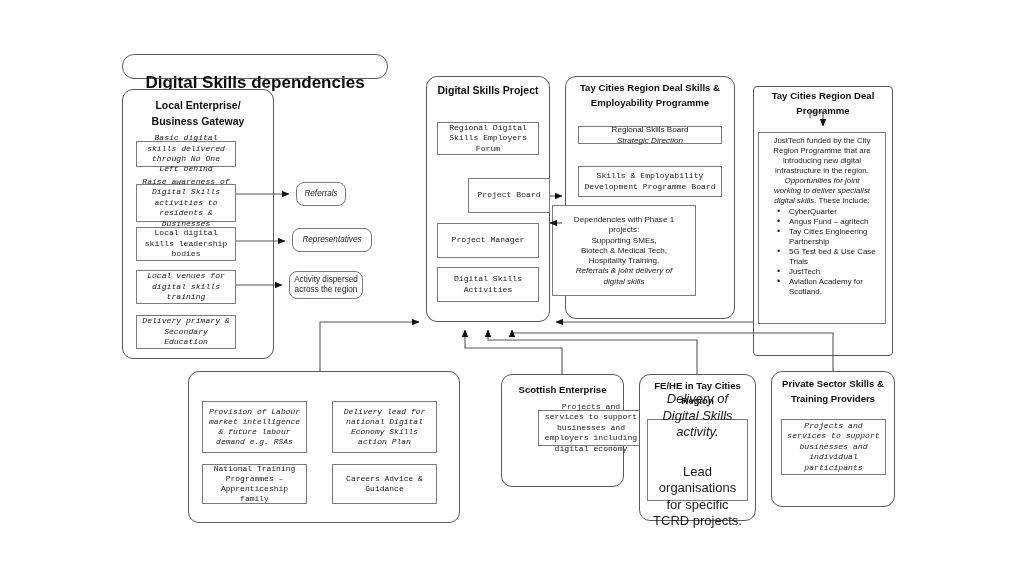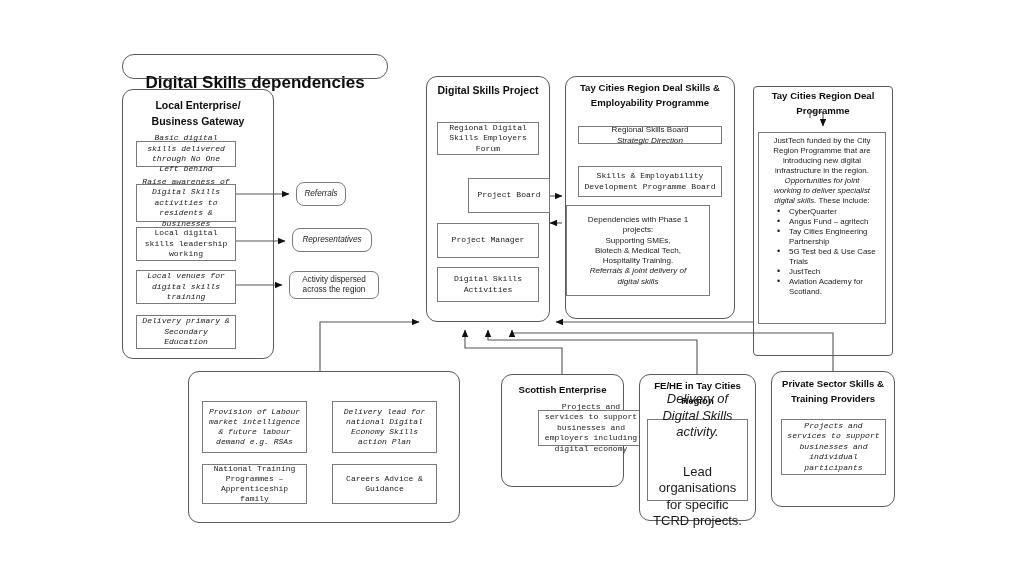--- a/index.html
+++ b/index.html
@@ -111,27 +111,27 @@
     <div class="grouptitle" style="top:4px;font-size:17px;margin-top:13px;">Digital Skills dependencies</div>
   </div>
 
   <div class="group" style="left:122px;top:89px;width:152px;height:270px;">
   </div>
   <div class="grouptitle" style="left:122px;top:98px;width:152px;font-size:10.5px;">Local Enterprise/</div>
   <div class="grouptitle" style="left:122px;top:114px;width:152px;font-size:10.5px;">Business Gateway</div>
 
   <div class="cell it" style="left:136px;top:141px;width:100px;height:26px;font-size:8.1px;">Basic digital skills delivered through No One Left behind</div>
   <div class="cell it" style="left:136px;top:184px;width:100px;height:38px;font-size:8.1px;">Raise awareness of Digital Skills activities to residents &amp; businesses</div>
-  <div class="cell" style="left:136px;top:227px;width:100px;height:34px;font-size:8.1px;">Local digital skills leadership working</div>
+  <div class="cell" style="left:136px;top:227px;width:100px;height:34px;font-size:8.1px;">Local digital skills leadership bodies</div>
   <div class="cell it" style="left:136px;top:270px;width:100px;height:34px;font-size:8.1px;">Local venues for digital skills training</div>
   <div class="cell it" style="left:136px;top:315px;width:100px;height:34px;font-size:8.1px;">Delivery primary &amp; Secondary Education</div>
 
   <div class="pill" style="left:296px;top:182px;width:50px;height:24px;font-size:8.2px;">Referrals</div>
   <div class="pill" style="left:292px;top:228px;width:80px;height:24px;font-size:8.2px;">Representatives</div>
-  <div class="pill" style="left:289px;top:271px;width:90px;height:28px;font-size:8.2px;font-style:normal;border-radius:7px;">Activity dispersed across the region</div>
+  <div class="pill" style="left:289px;top:271px;width:74px;height:28px;font-size:8.2px;font-style:normal;">Activity dispersed across the region</div>
 
   <div class="group" style="left:426px;top:76px;width:124px;height:246px;">
   </div>
   <div class="grouptitle" style="left:426px;top:83px;width:124px;font-size:10.5px;">Digital Skills Project</div>
 
   <div class="cell" style="left:437px;top:122px;width:102px;height:33px;font-size:8.1px;">Regional Digital Skills Employers Forum</div>
   <div class="cell" style="left:428px;top:178px;width:82px;height:35px;font-size:8.1px;margin-left:40px;">Project Board</div>
   <div class="cell" style="left:437px;top:223px;width:102px;height:35px;font-size:8.1px;">Project Manager</div>
   <div class="cell" style="left:437px;top:267px;width:102px;height:35px;font-size:8.1px;">Digital Skills Activities</div>
 
@@ -140,21 +140,21 @@
   <div class="grouptitle" style="left:565px;top:82px;width:170px;font-size:9.6px;">Tay Cities Region Deal Skills &amp;</div>
   <div class="grouptitle" style="left:565px;top:97px;width:170px;font-size:9.6px;">Employability Programme</div>
 
   <div class="rich" style="left:578px;top:126px;width:144px;height:18px;font-size:8.1px;display:flex;flex-direction:column;justify-content:center;">
     <p>Regional Skills Board</p>
     <p class="it">Strategic Direction</p>
   </div>
 
   <div class="cell" style="left:578px;top:166px;width:144px;height:31px;font-size:8.1px;">Skills &amp; Employability Development Programme Board</div>
 
-  <div class="rich" style="left:566px;top:205px;width:144px;height:91px;font-size:8.1px;display:flex;flex-direction:column;justify-content:center;">
+  <div class="rich" style="left:552px;top:205px;width:144px;height:91px;font-size:8.1px;display:flex;flex-direction:column;justify-content:center;">
     <p>Dependencies with Phase 1</p>
     <p>projects:</p>
     <p>Supporting SMEs,</p>
     <p>Biotech &amp; Medical Tech,</p>
     <p>Hospitality Training.</p>
     <p class="it">Referrals &amp; joint delivery of</p>
     <p class="it">digital skills</p>
   </div>
 
   <div class="group sq" style="left:753px;top:86px;width:140px;height:270px;border-radius:4px;">

